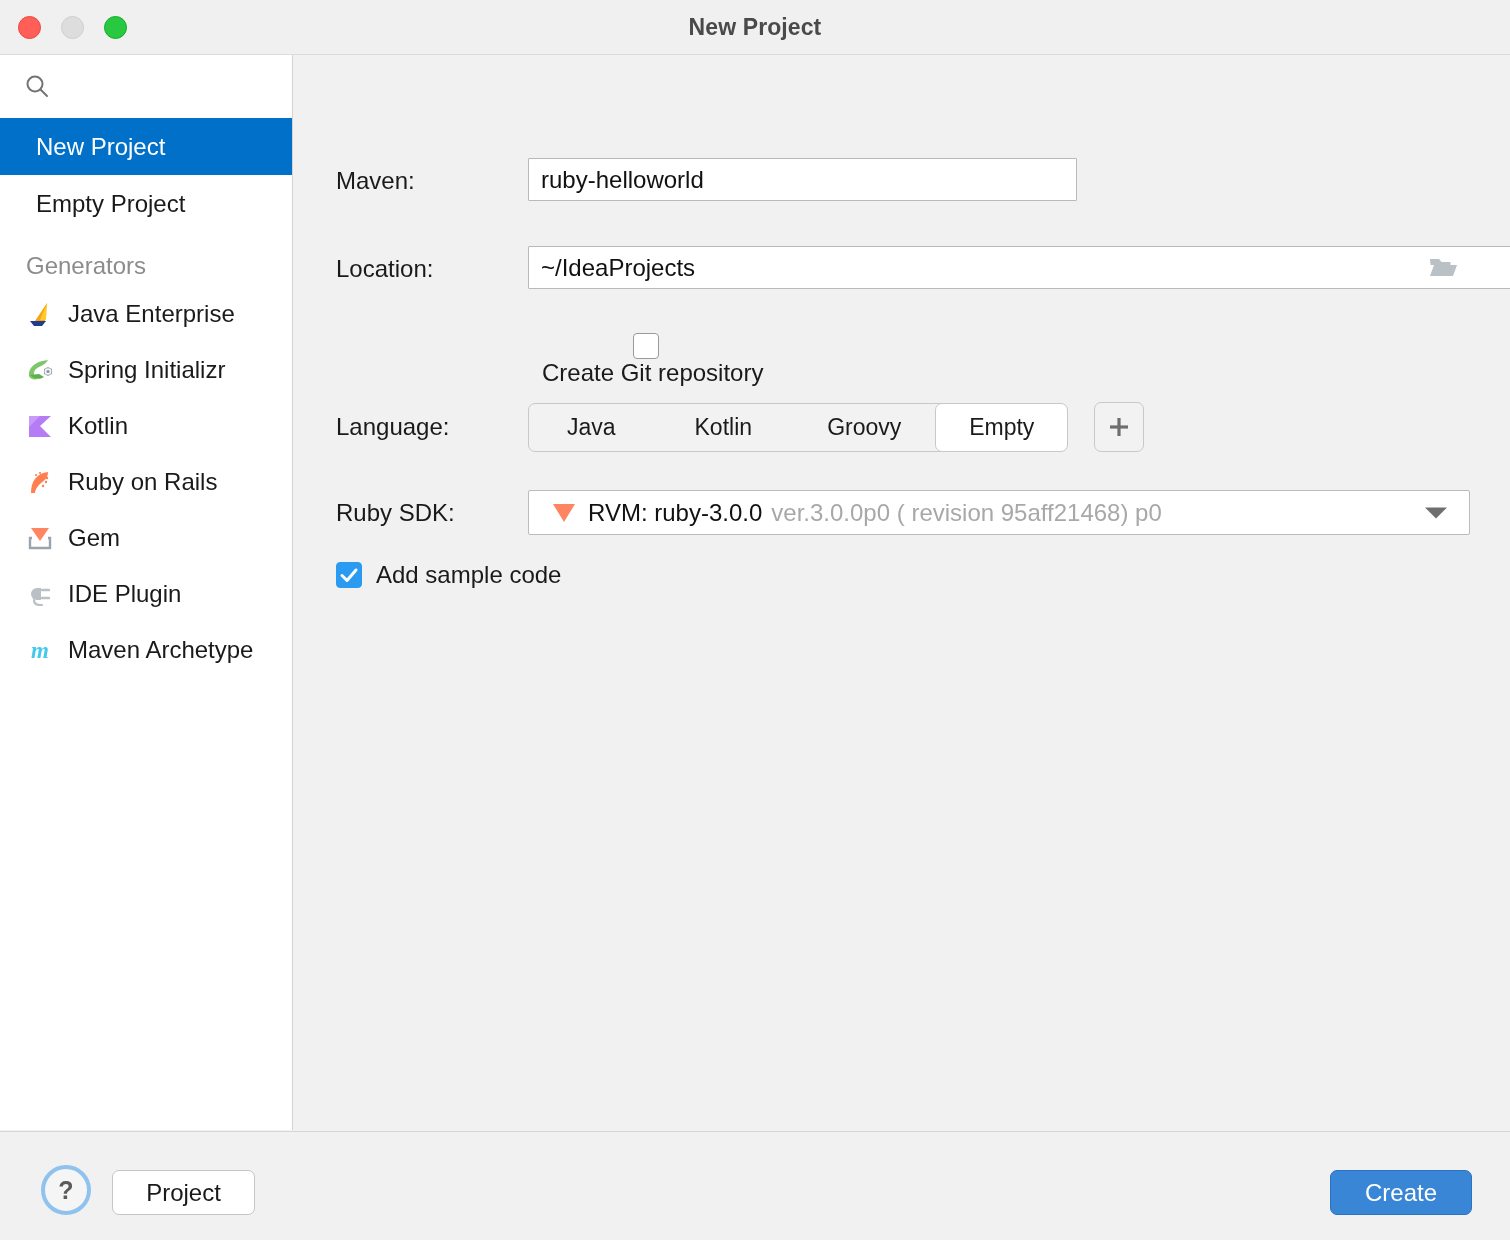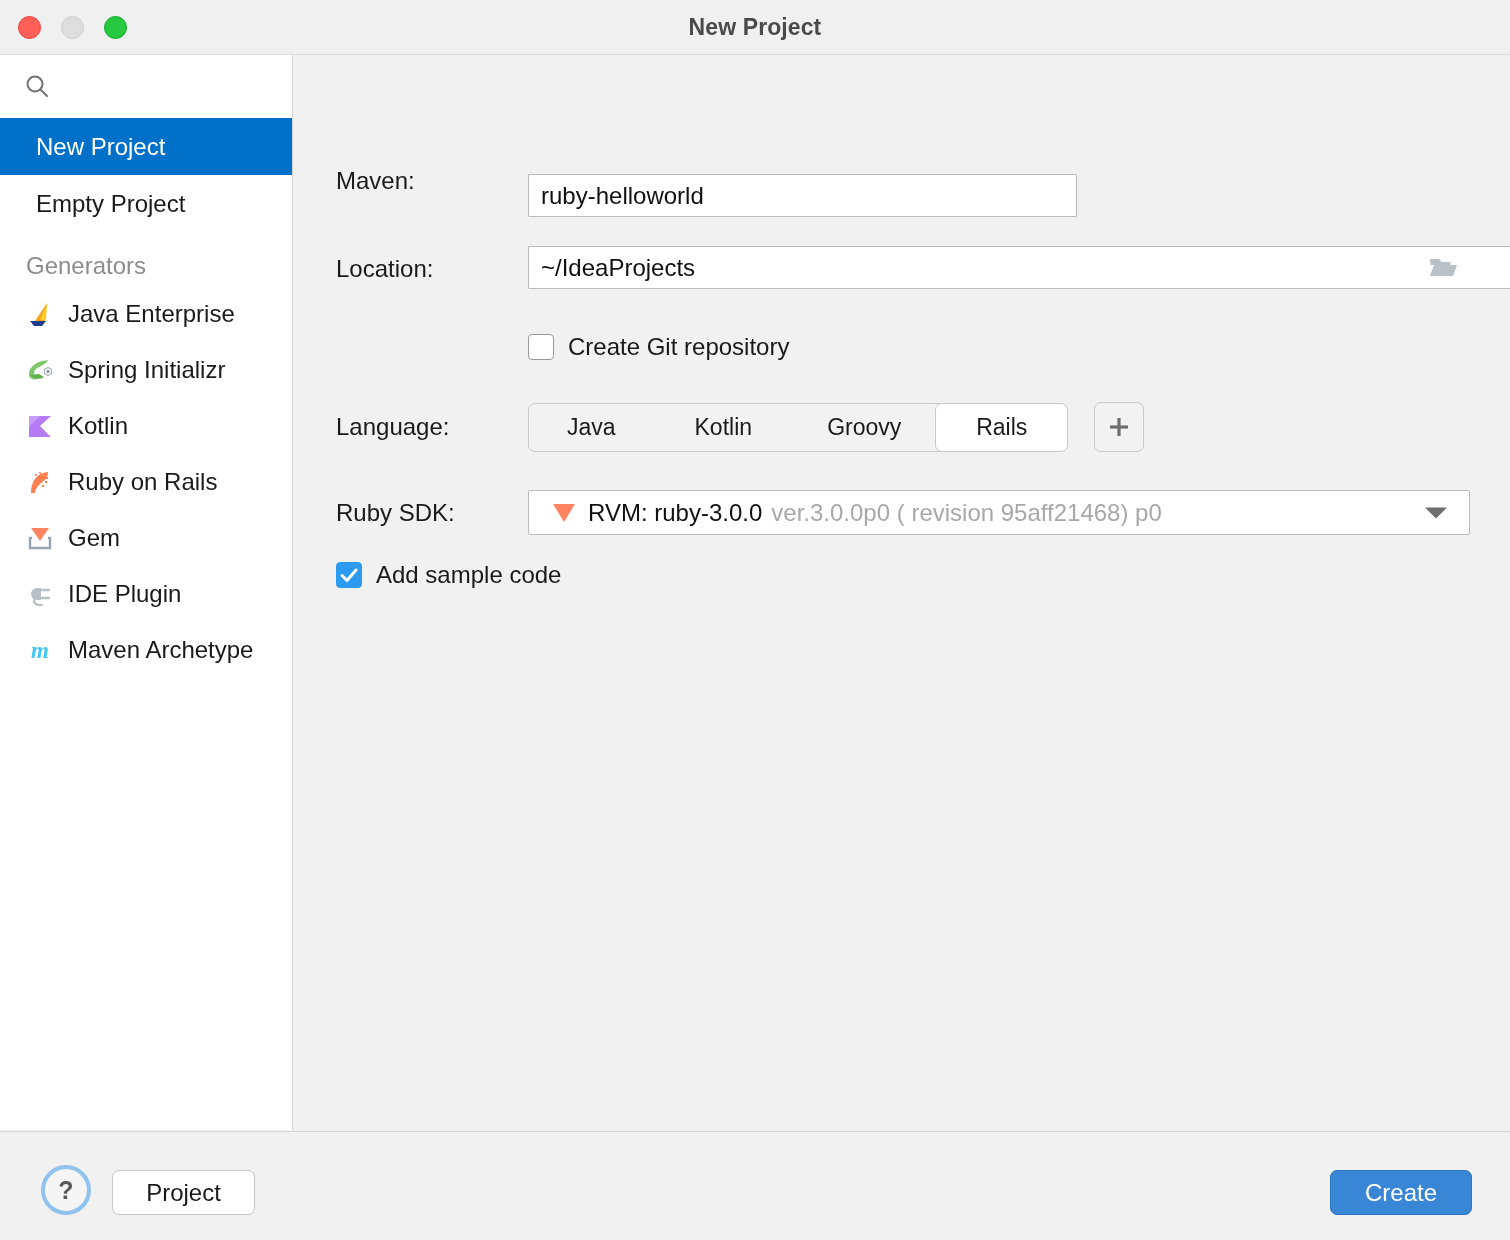--- a/index.html
+++ b/index.html
@@ -408,44 +408,44 @@
           <text x="15" y="23" font-family="Liberation Serif, serif" font-size="23" font-style="italic" font-weight="bold" fill="#45c8f0" text-anchor="middle">m</text>
         </svg>
       </span>
       <span>Maven Archetype</span>
     </div>
   </div>
 
   <div class="main">
 
     <div class="field-label" style="left:42px; top:112px;">Maven:</div>
-    <input class="text-input" style="left: 234px; top: 103px; width: 549px; height: 43px; margin-top: 16px;" value="ruby-helloworld">
+    <input class="text-input" style="left: 234px; top: 103px; width: 549px; height: 43px;" value="ruby-helloworld">
 
     <div class="field-label" style="left:42px; top:200px;">Location:</div>
     <div style="position:absolute; left:234px; top:191px; width:942px; height:43px;">
       <input class="text-input" style="left: 0px; top: 0px; width: 1068px; height: 43px;" value="~/IdeaProjects">
       <span class="folder-btn">
         <svg width="30" height="24" viewBox="0 0 30 24">
           <path d="M2 3 h9 l2.5 3 h9 v3 h-20 Z" fill="#b9c1c7"></path>
           <path d="M2 20 L6 9 h23 L25 20 Z" fill="#b9c1c7"></path>
         </svg>
       </span>
     </div>
 
-    <div class="checkbox-row" style="left:234px; top:278px;">
+    <div class="checkbox-row" style="left:234px; top:278px;flex-direction:column;">
       <span class="cb-box"></span>
       <span class="cb-label">Create Git repository</span>
     </div>
 
     <div class="field-label" style="left:42px; top:358px;">Language:</div>
     <div class="segmented" style="left:234px; top:348px; width:540px; height:49px;">
       <div class="seg-btn" style="width:125px;">Java</div>
       <div class="seg-btn" style="width:140px;">Kotlin</div>
       <div class="seg-btn" style="width:143px;">Groovy</div>
-      <div class="seg-btn active" style="width:133px;">Rails</div>
+      <div class="seg-btn active" style="width:133px;">Empty</div>
     </div>
     <div class="plus-btn" style="left:800px; top:347px;">
       <svg width="26" height="26" viewBox="0 0 26 26">
         <line x1="13" y1="4" x2="13" y2="22" stroke="#6e6e6e" stroke-width="3.2" stroke-linecap="butt"></line>
         <line x1="4" y1="13" x2="22" y2="13" stroke="#6e6e6e" stroke-width="3.2" stroke-linecap="butt"></line>
       </svg>
     </div>
 
     <div class="field-label" style="left:42px; top:444px;">Ruby SDK:</div>
     <div class="combo" style="left:234px; top:435px; width:942px; height:45px;">

